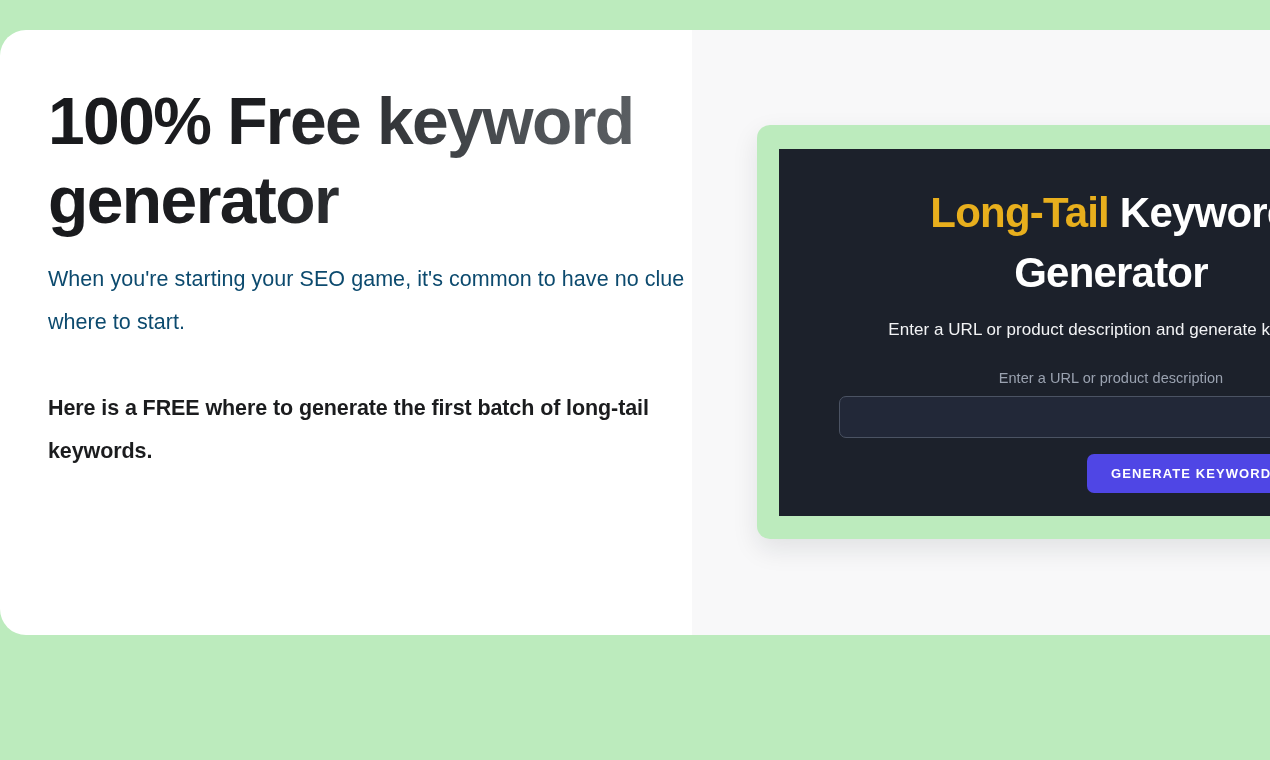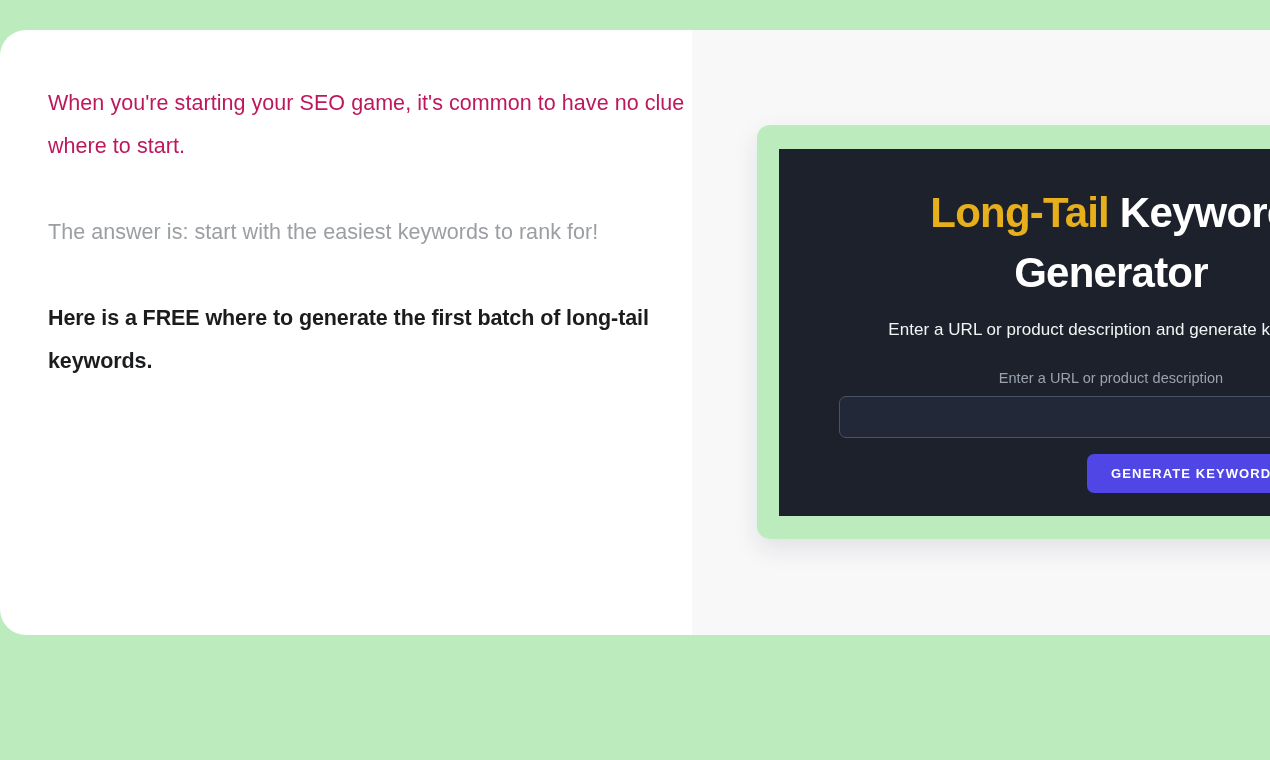--- a/index.html
+++ b/index.html
@@ -47,21 +47,21 @@
     background-clip: text;
     color: transparent;
     -webkit-text-fill-color: transparent;
     margin-bottom: 18px;
     white-space: pre-line;
   }
 
   .para {
     font-size: 21.5px;
     line-height: 43px;
-    color: #be185d;
+    color: #0c4a6e;
     letter-spacing: 0.05px;
   }
 
   .para.muted {
     color: #9b9ea2;
     margin-top: 43px;
   }
 
   .para.strong {
     font-weight: 700;
@@ -172,24 +172,25 @@
     white-space: nowrap;
   }
 </style>
 </head>
 <body>
 
 <div class="hero-card">
 
   <div class="copy-col">
 
+    <h1 class="headline">100% Free keyword
+generator</h1>
 
     <p class="para">When you're starting your SEO game, it's common to have no clue where to start.</p>
 
-    <p class="para muted">The answer is: start with the easiest keywords to rank for!</p>
 
     <p class="para strong">Here is a FREE where to generate the first batch of long-tail keywords.</p>
   </div>
 
   <div class="tool-stage">
     <div class="tool-frame">
       <div class="tool-panel">
         <div class="panel-inner">
 
           <div class="panel-title">

